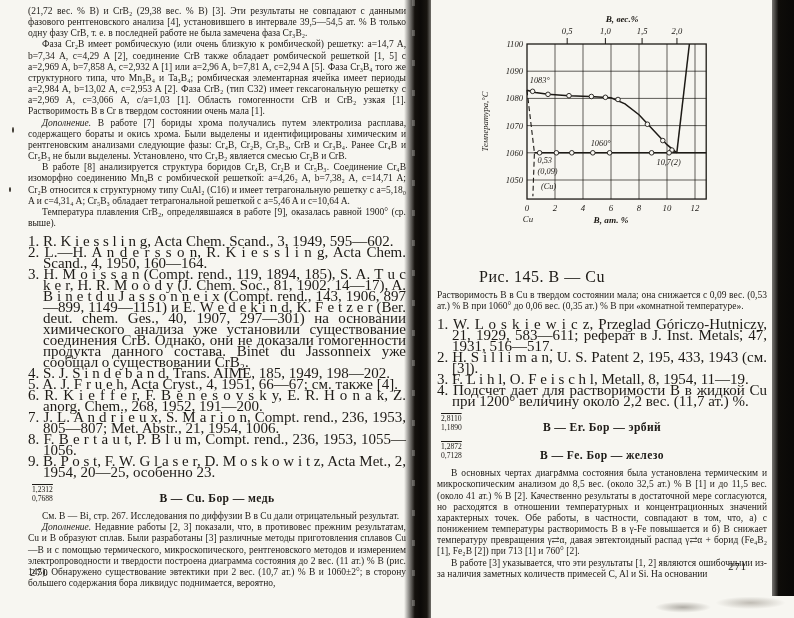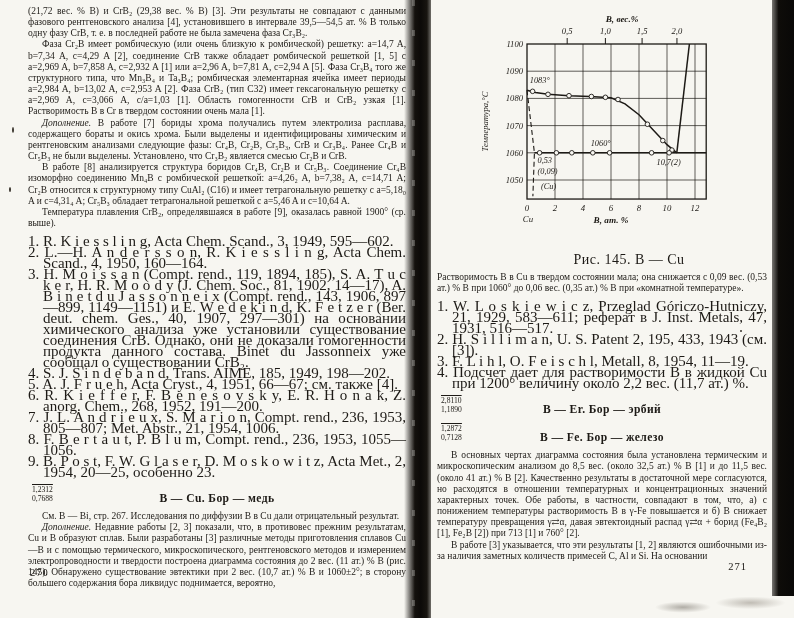--- a/index.html
+++ b/index.html
@@ -18,21 +18,21 @@
   .head-text{font-size:11.6px;font-weight:bold;letter-spacing:.4px;text-align:center;}
   .factors{position:absolute;left:4px;top:-2px;text-align:left;font-size:7.6px;line-height:8.4px;
            font-family:"Liberation Serif","DejaVu Serif",serif;}
   .factors span{display:block;}
   .factors .ftop{text-decoration:overline;}
   .pageno{position:absolute;font-size:10.5px;letter-spacing:1px;}
   .pageno-left{left:2px;bottom:34px;}
   .pageno-right{right:20px;bottom:40px;}
   .figure{margin:6px 0 4px 0;}
   .figure svg{display:block;margin-left:42px;}
-  .caption{width:300px;margin-left:42px;text-align:center;font-size:14px;margin-top:4px;
+  .caption{width:300px;margin-left:42px;text-align:left;font-size:16px;margin-top:20px;
            letter-spacing:.5px;}
   
   .gutter{position:absolute;left:404px;top:0;width:27px;height:618px;
     background:linear-gradient(90deg,rgba(18,15,12,0) 0%,rgba(18,15,12,.45) 18%,#14110d 40%,#0c0a08 62%,#181510 85%,rgba(24,21,16,.6) 100%);}
   .gutter:before{content:"";position:absolute;left:8px;top:0;width:3px;height:100%;
     background:repeating-linear-gradient(180deg,rgba(247,246,241,.25) 0 6px,transparent 6px 30px);}
   .edge-right{position:absolute;left:772px;top:0;width:22px;height:596px;
     background:linear-gradient(90deg,rgba(16,13,10,.55) 0%,#0e0c09 30%,#090807 100%);}
   .smudge{position:absolute;right:6px;bottom:2px;width:150px;height:22px;
     background:radial-gradient(ellipse 40px 8px at 30% 60%,rgba(90,84,74,.45),transparent 70%),

